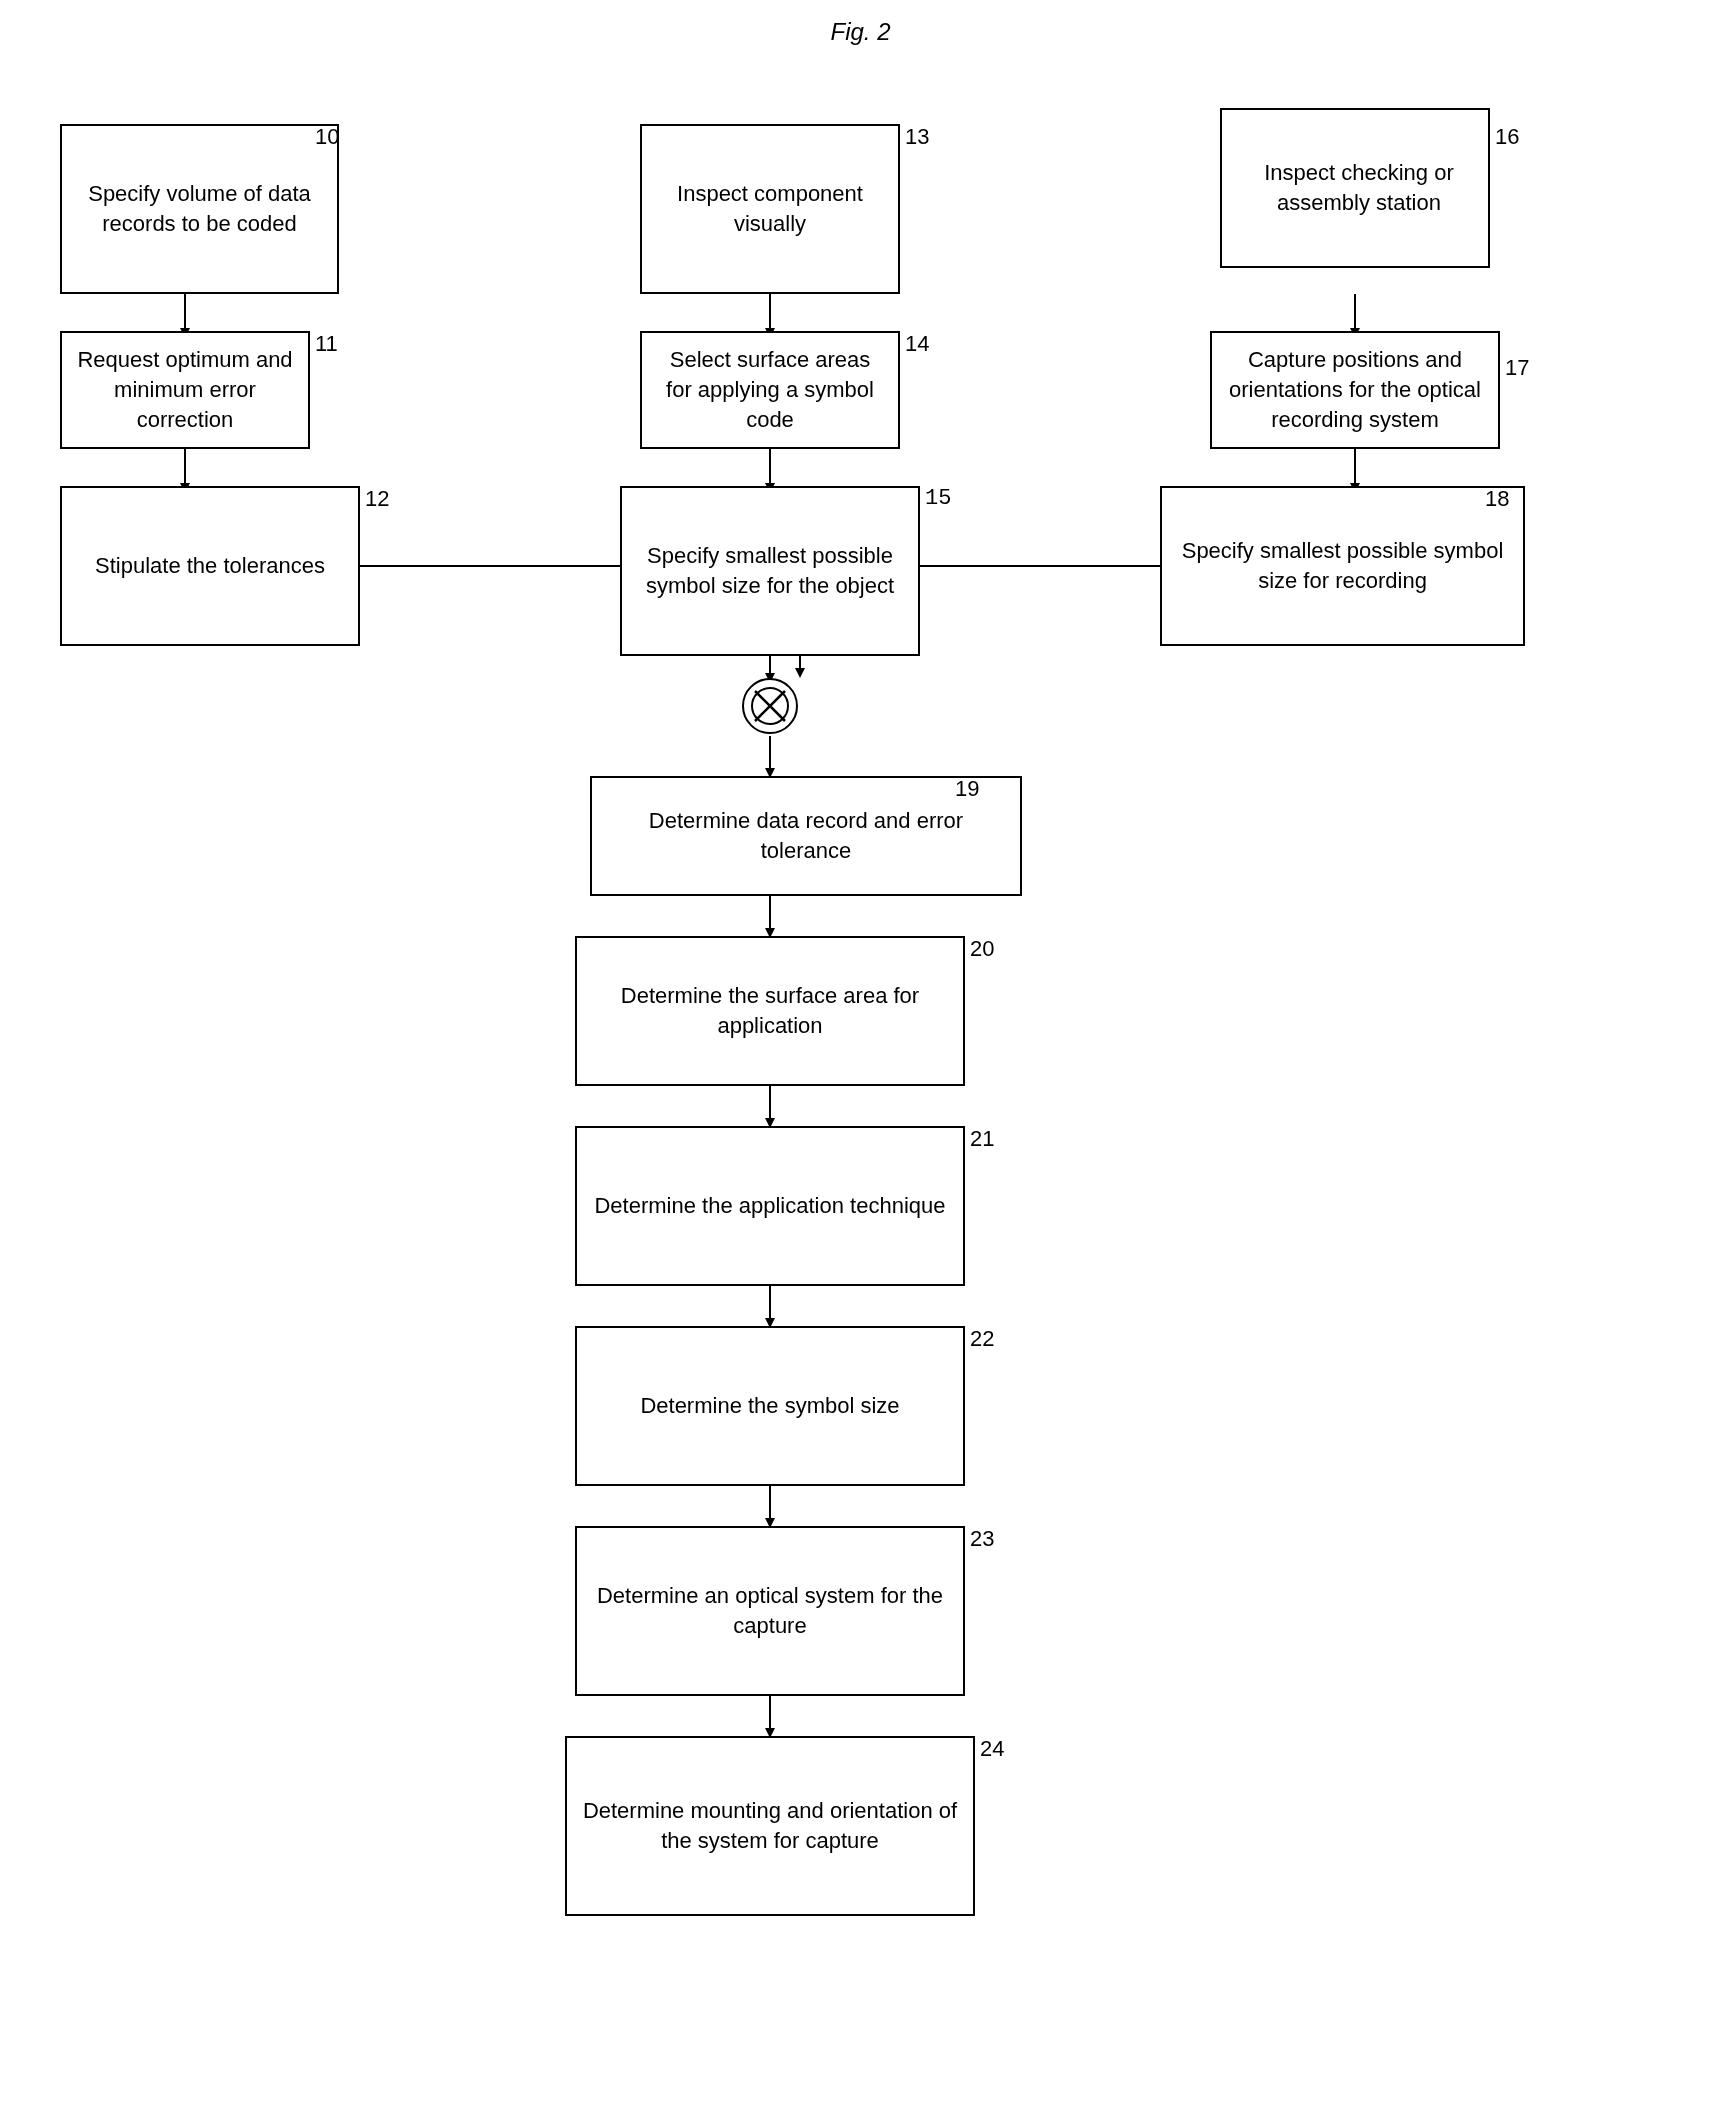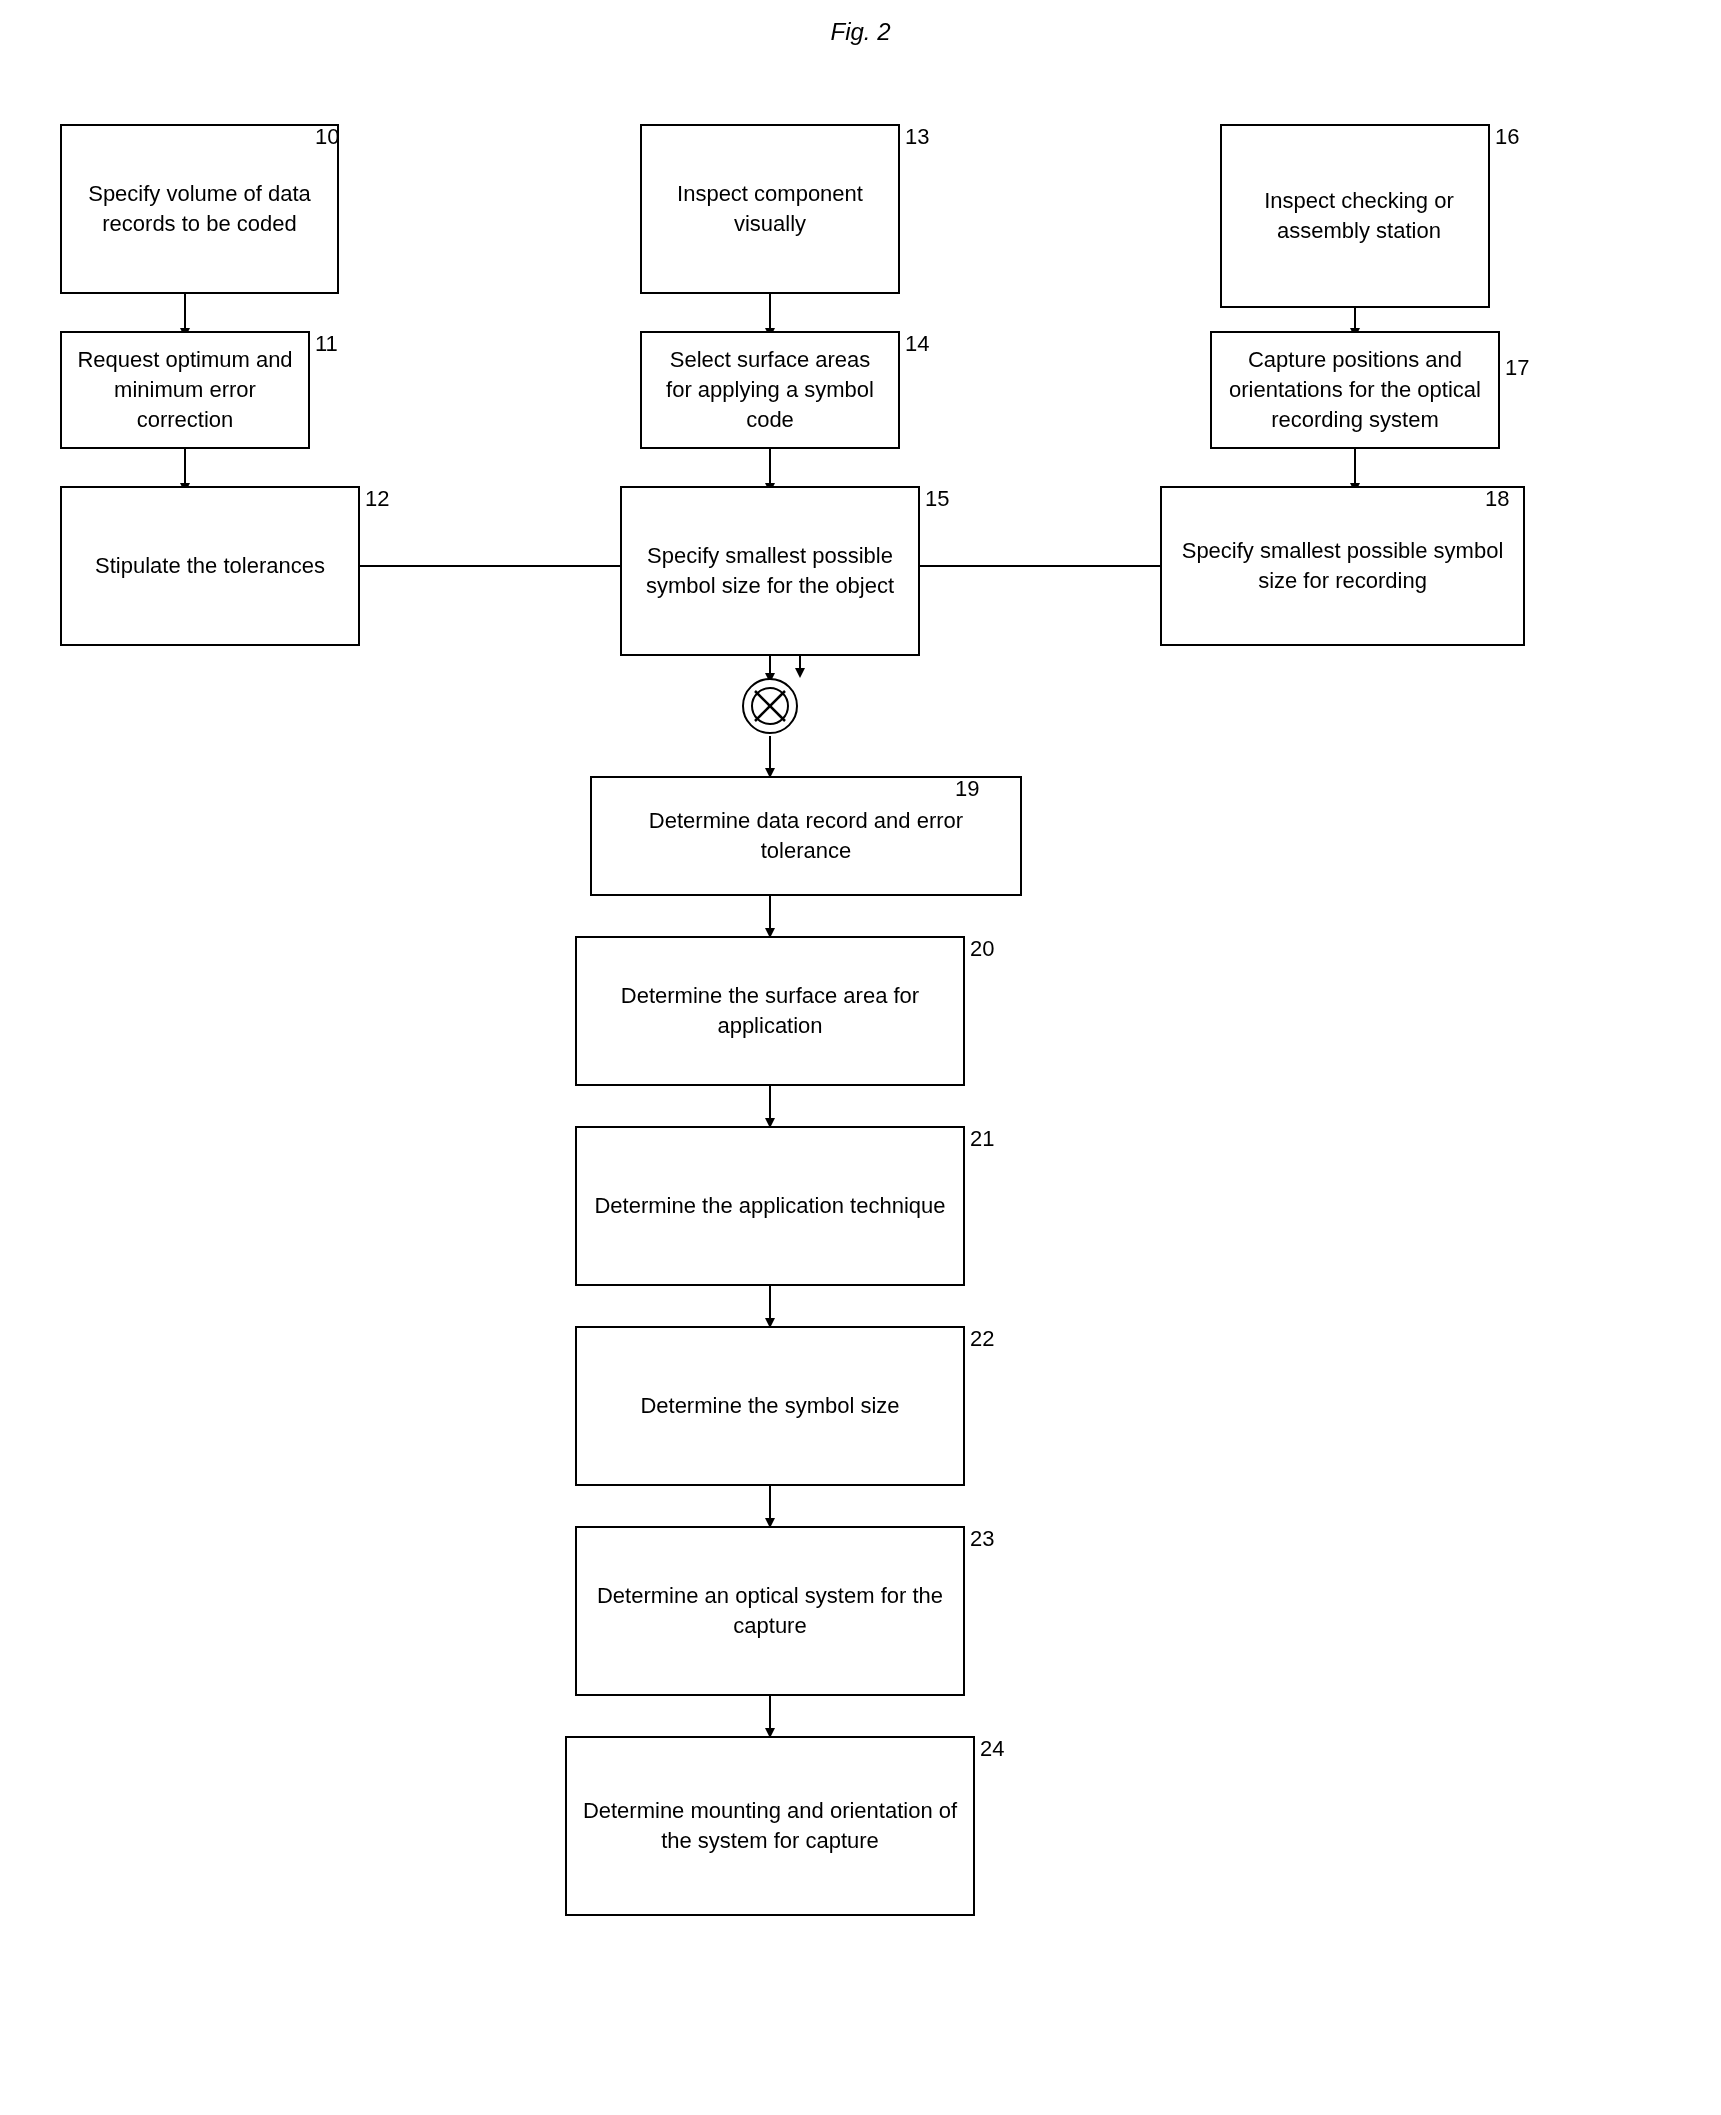--- a/index.html
+++ b/index.html
@@ -133,23 +133,23 @@
   <span class="label-num" style="left:905px; top:68px;">13</span>
 
   <div class="box" style="left:640px; top:275px; width:260px; height:118px;">
     <span>Select surface areas for applying a symbol code</span>
   </div>
   <span class="label-num" style="left:905px; top:275px;">14</span>
 
   <div class="box" style="left:620px; top:430px; width:300px; height:170px;">
     <span>Specify smallest possible symbol size for the object</span>
   </div>
-  <span class="label-num" style="left:925px; top:430px;">15</span>
-
-  <div class="box" style="left:1220px; top:68px; width:270px; height:184px;padding-left:20px;">
+  <span class="label-num" style="left:925px; top:430px;font-family:Liberation Mono, monospace;">15</span>
+
+  <div class="box" style="left:1220px; top:52px; width:270px; height:160px;padding-left:20px;">
     <span>Inspect checking or assembly station</span>
   </div>
   <span class="label-num" style="left:1495px; top:68px;">16</span>
 
   <div class="box" style="left:1210px; top:275px; width:290px; height:118px;">
     <span>Capture positions and orientations for the optical recording system</span>
   </div>
   <span class="label-num" style="left:1505px; top:275px;margin-top:24px;">17</span>
 
   <div class="box" style="left:1160px; top:430px; width:365px; height:160px;">

